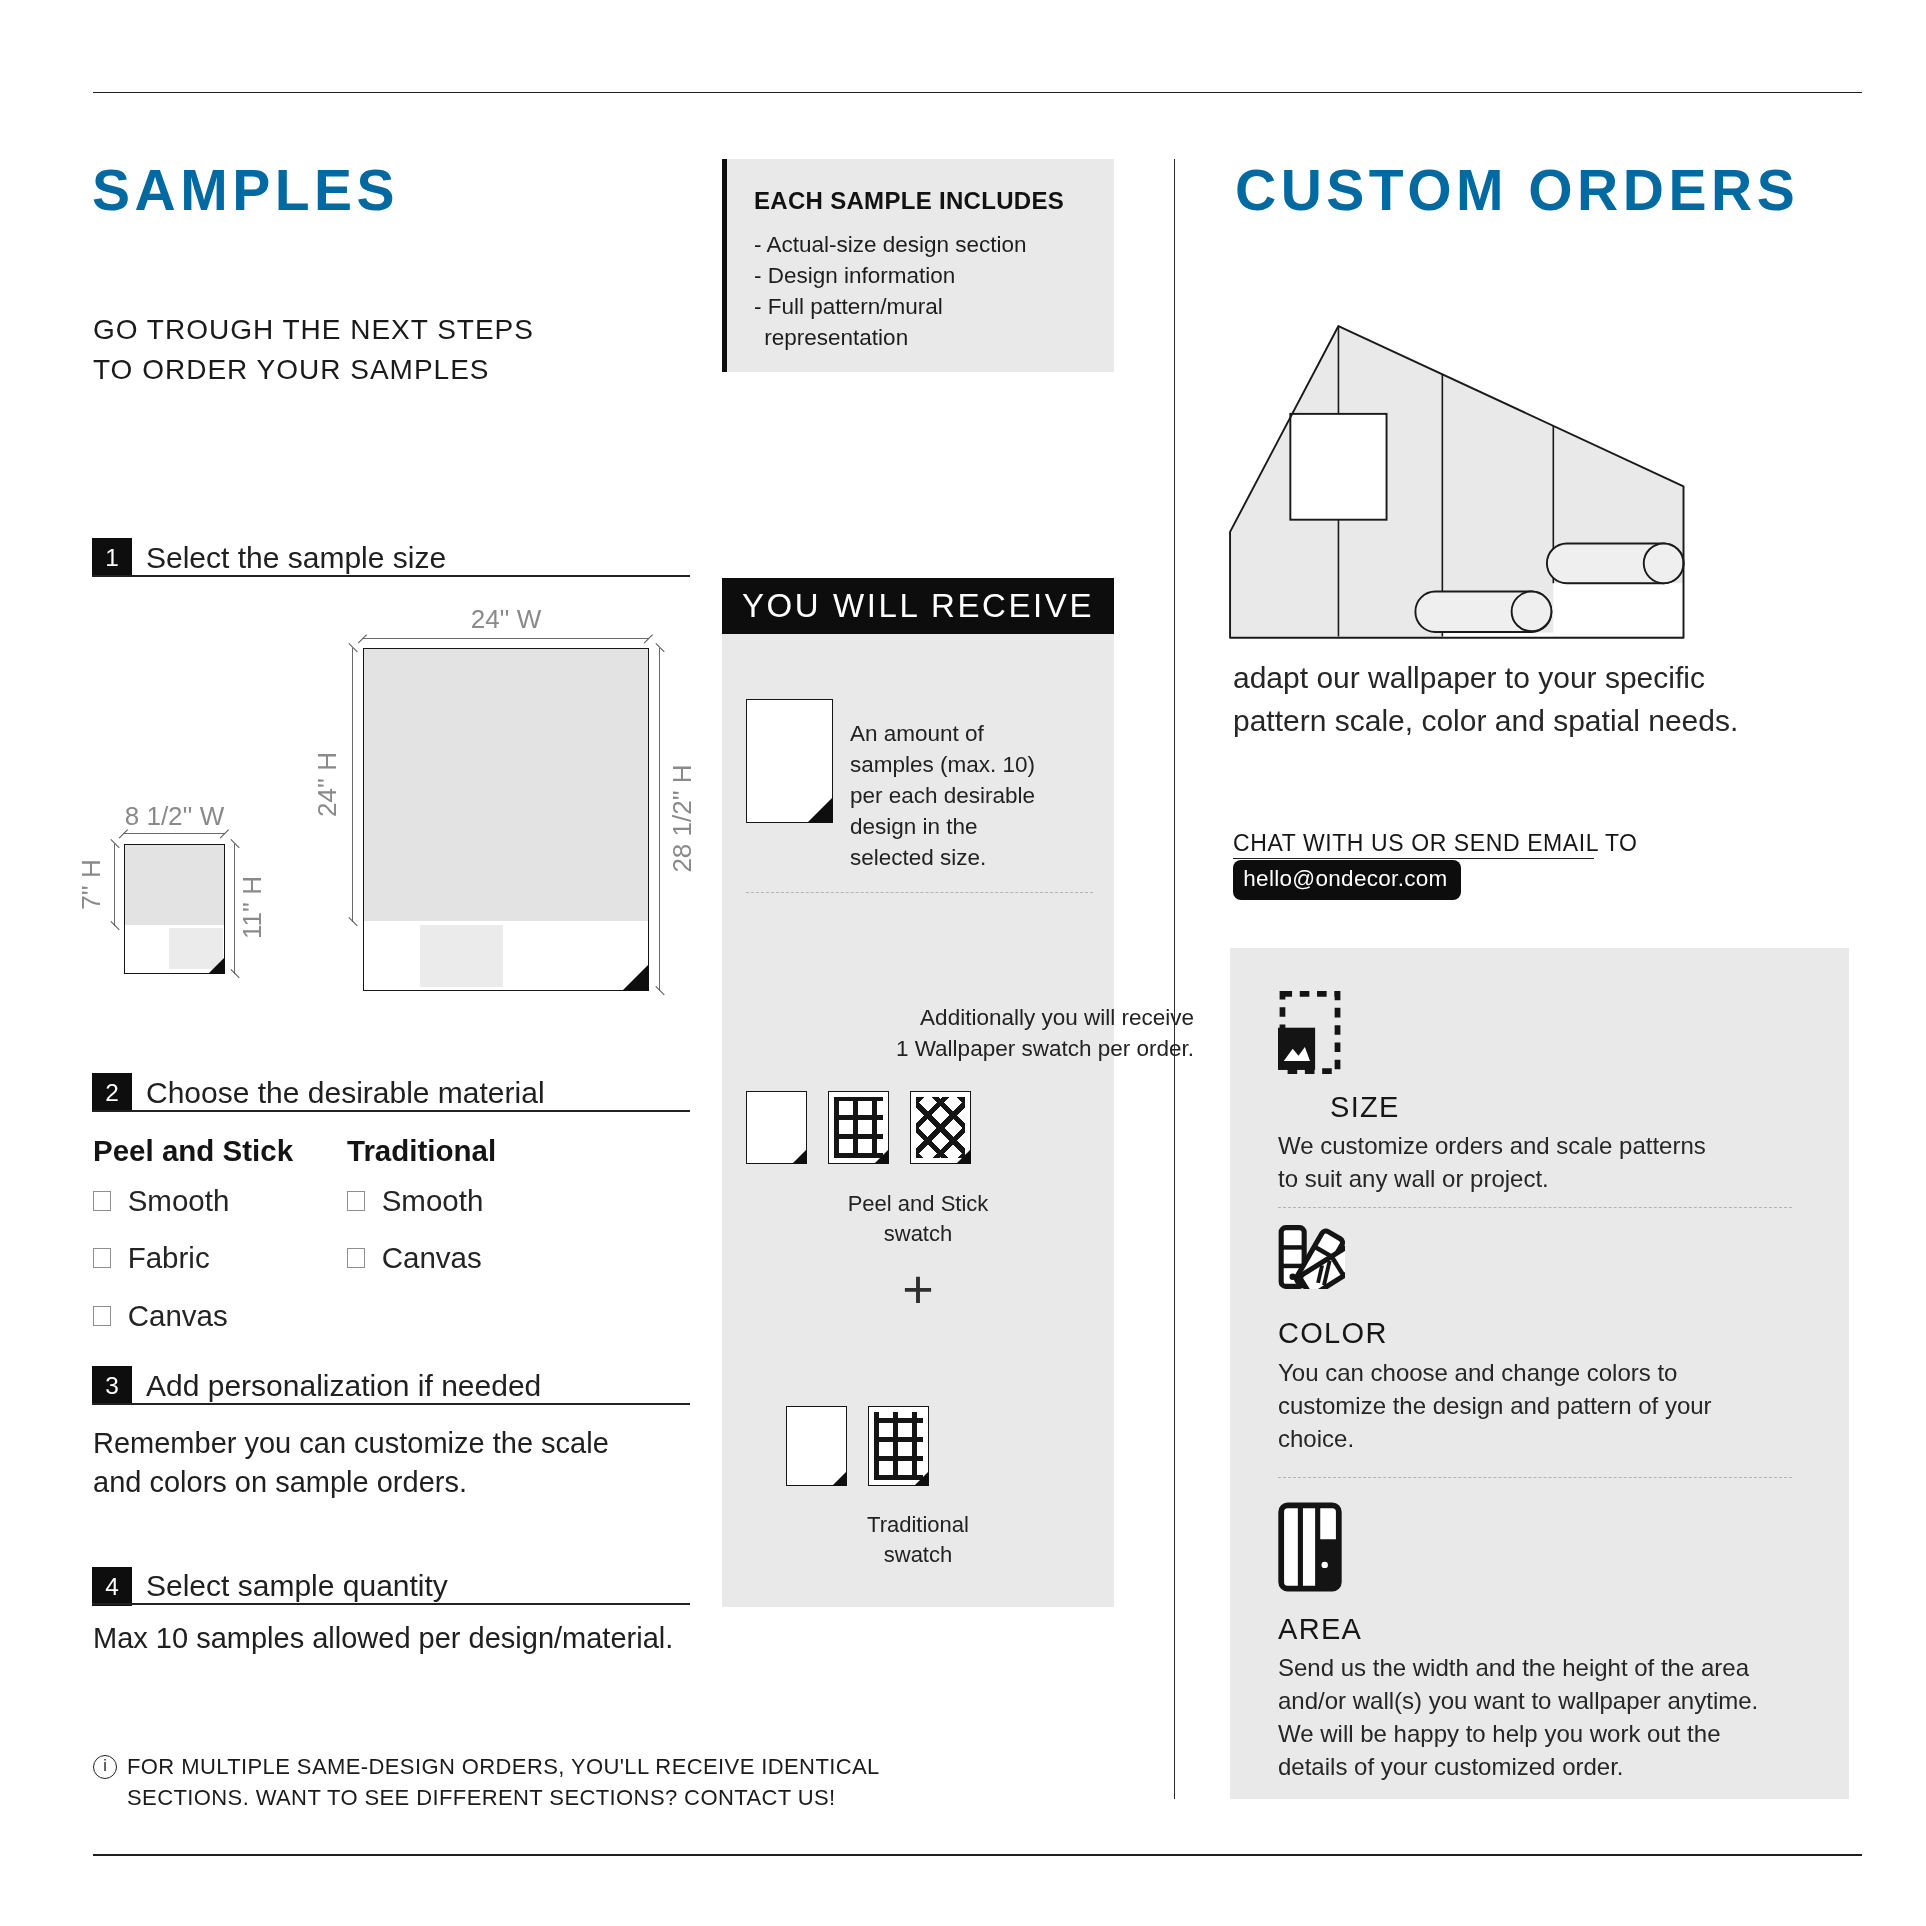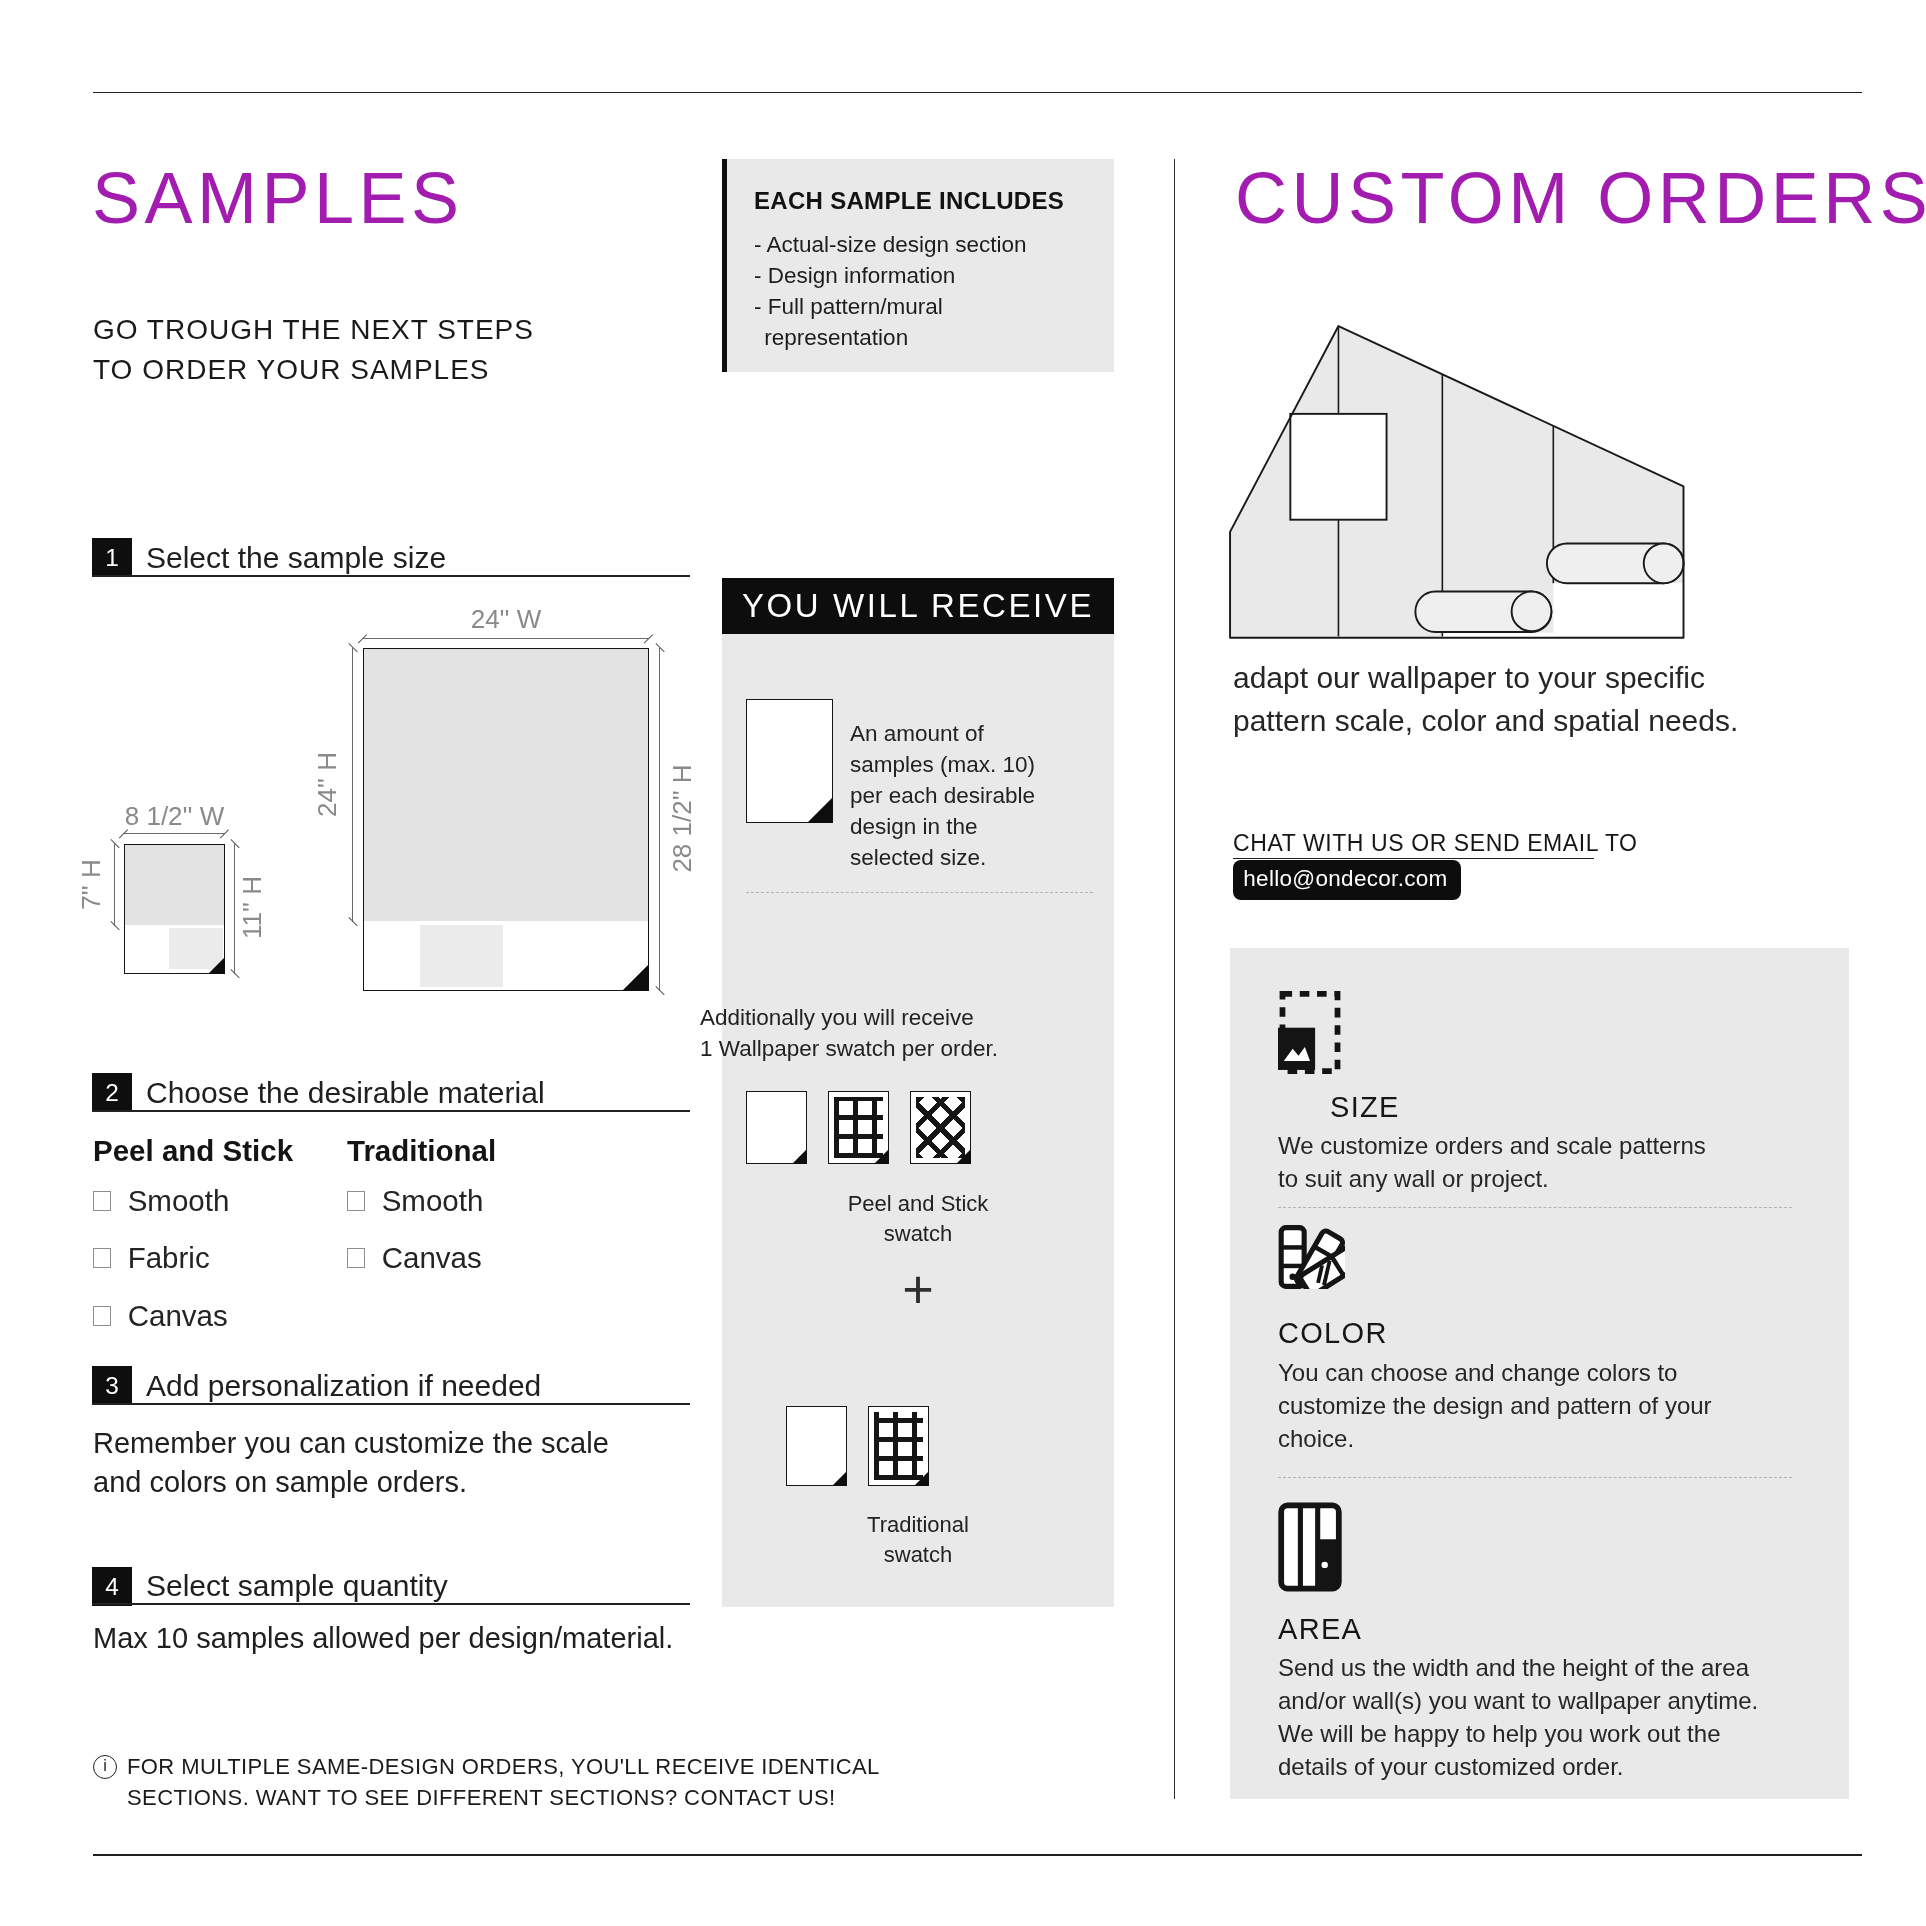--- a/index.html
+++ b/index.html
@@ -6,21 +6,21 @@
   html,body { background:#fff; }
   body { width:1926px; height:1926px; position:relative; font-family:"Liberation Sans",sans-serif; color:#1c1c1c; overflow:hidden; }
   .abs { position:absolute; }
 
   
   .hrule { background:#1f1f1f; }
   .vrule { background:#2b2b2b; }
   .dash  { border-top:1.3px dashed #b3b3b3; height:0; }
 
   
-  .h1 { font-size:72px; font-weight:400; letter-spacing:4.5px; color:#a21caf; white-space:nowrap; }
+  .h1 { font-size:57px; font-weight:700; letter-spacing:4.5px; color:#0369a1; white-space:nowrap; }
   .subtitle { font-size:28px; font-weight:300; letter-spacing:1px; line-height:40px; color:#1a1a1a; white-space:nowrap; }
 
   
   .includes-box { background:#e9e9e9; border-left:5.8px solid #0e0e0e; padding:28px 19px 0 27px; }
   .includes-title { font-size:24px; font-weight:600; letter-spacing:0.3px; color:#121212; }
   .includes-item { font-size:22.5px; font-weight:300; line-height:31px; color:#1d1d1d; white-space:nowrap; }
   .includes-item.wrap { padding-left:10.3px; }
   .includes-box .gap { height:14px; }
 
   
@@ -178,21 +178,21 @@
 <div class="abs" style="left:850px; top:718px;">
   <div class="mid-text">An amount of</div>
   <div class="mid-text">samples (max. 10)</div>
   <div class="mid-text">per each desirable</div>
   <div class="mid-text">design in the</div>
   <div class="mid-text">selected size.</div>
 </div>
 
 <div class="abs dash" style="left:746px; top:892px; width:347px;"></div>
 
-<div class="abs mid-text" style="left:700px; top:1002px; width:448px; text-align:left;">
+<div class="abs mid-text" style="left:746px; top:1002px; width:448px; text-align:right;">
   <div>Additionally you will receive</div>
   <div>1 Wallpaper swatch per order.</div>
 </div>
 
 <div class="abs swatch" style="left:746px; top:1091px; width:61px; height:73px;">
   <div class="fold" style="border-width:0 0 15.4px 15.4px; border-bottom-color:#0e0e0e;"></div>
 </div>
 <div class="abs swatch" style="left:828px; top:1091px; width:61px; height:73px;">
   <div class="fill fill-grid"></div>
   <div class="fold" style="border-width:0 0 15.4px 15.4px; border-bottom-color:#0e0e0e;"></div>

